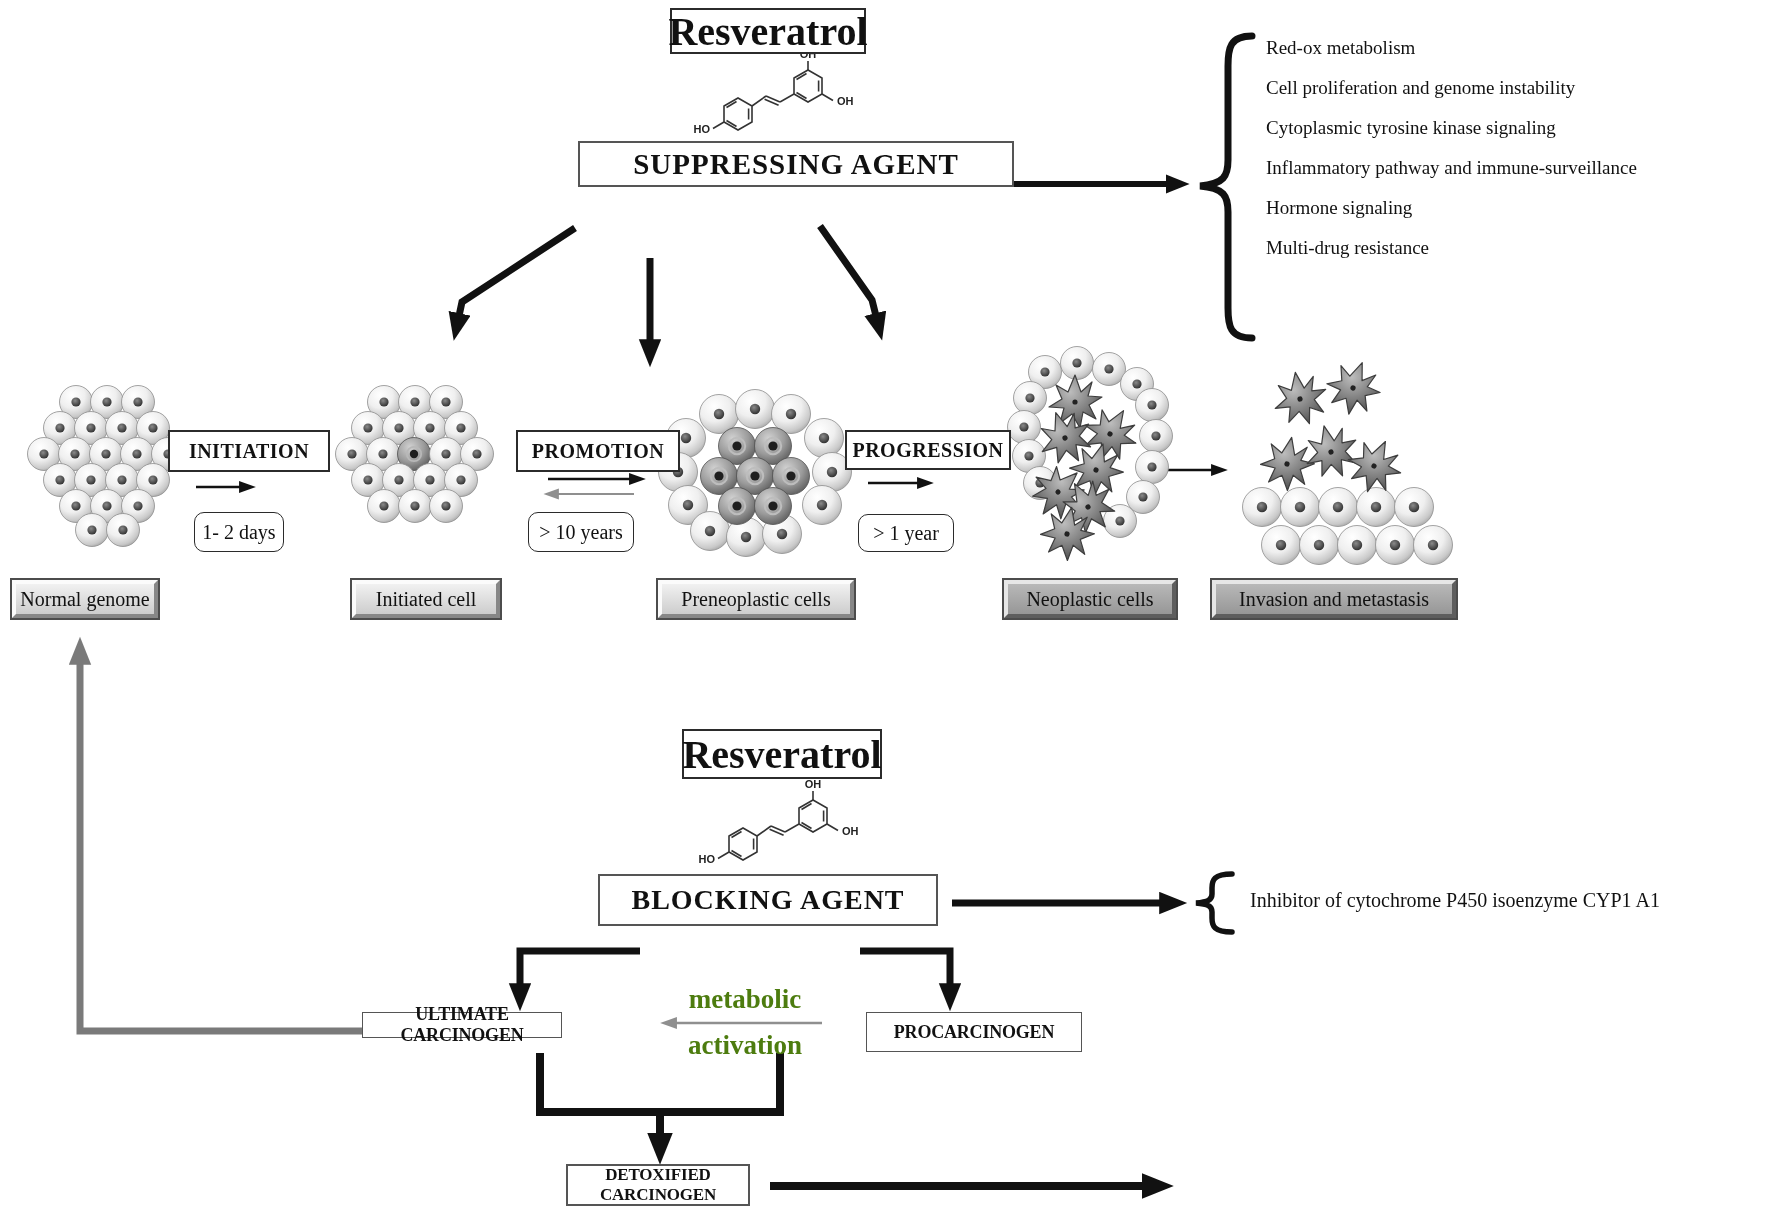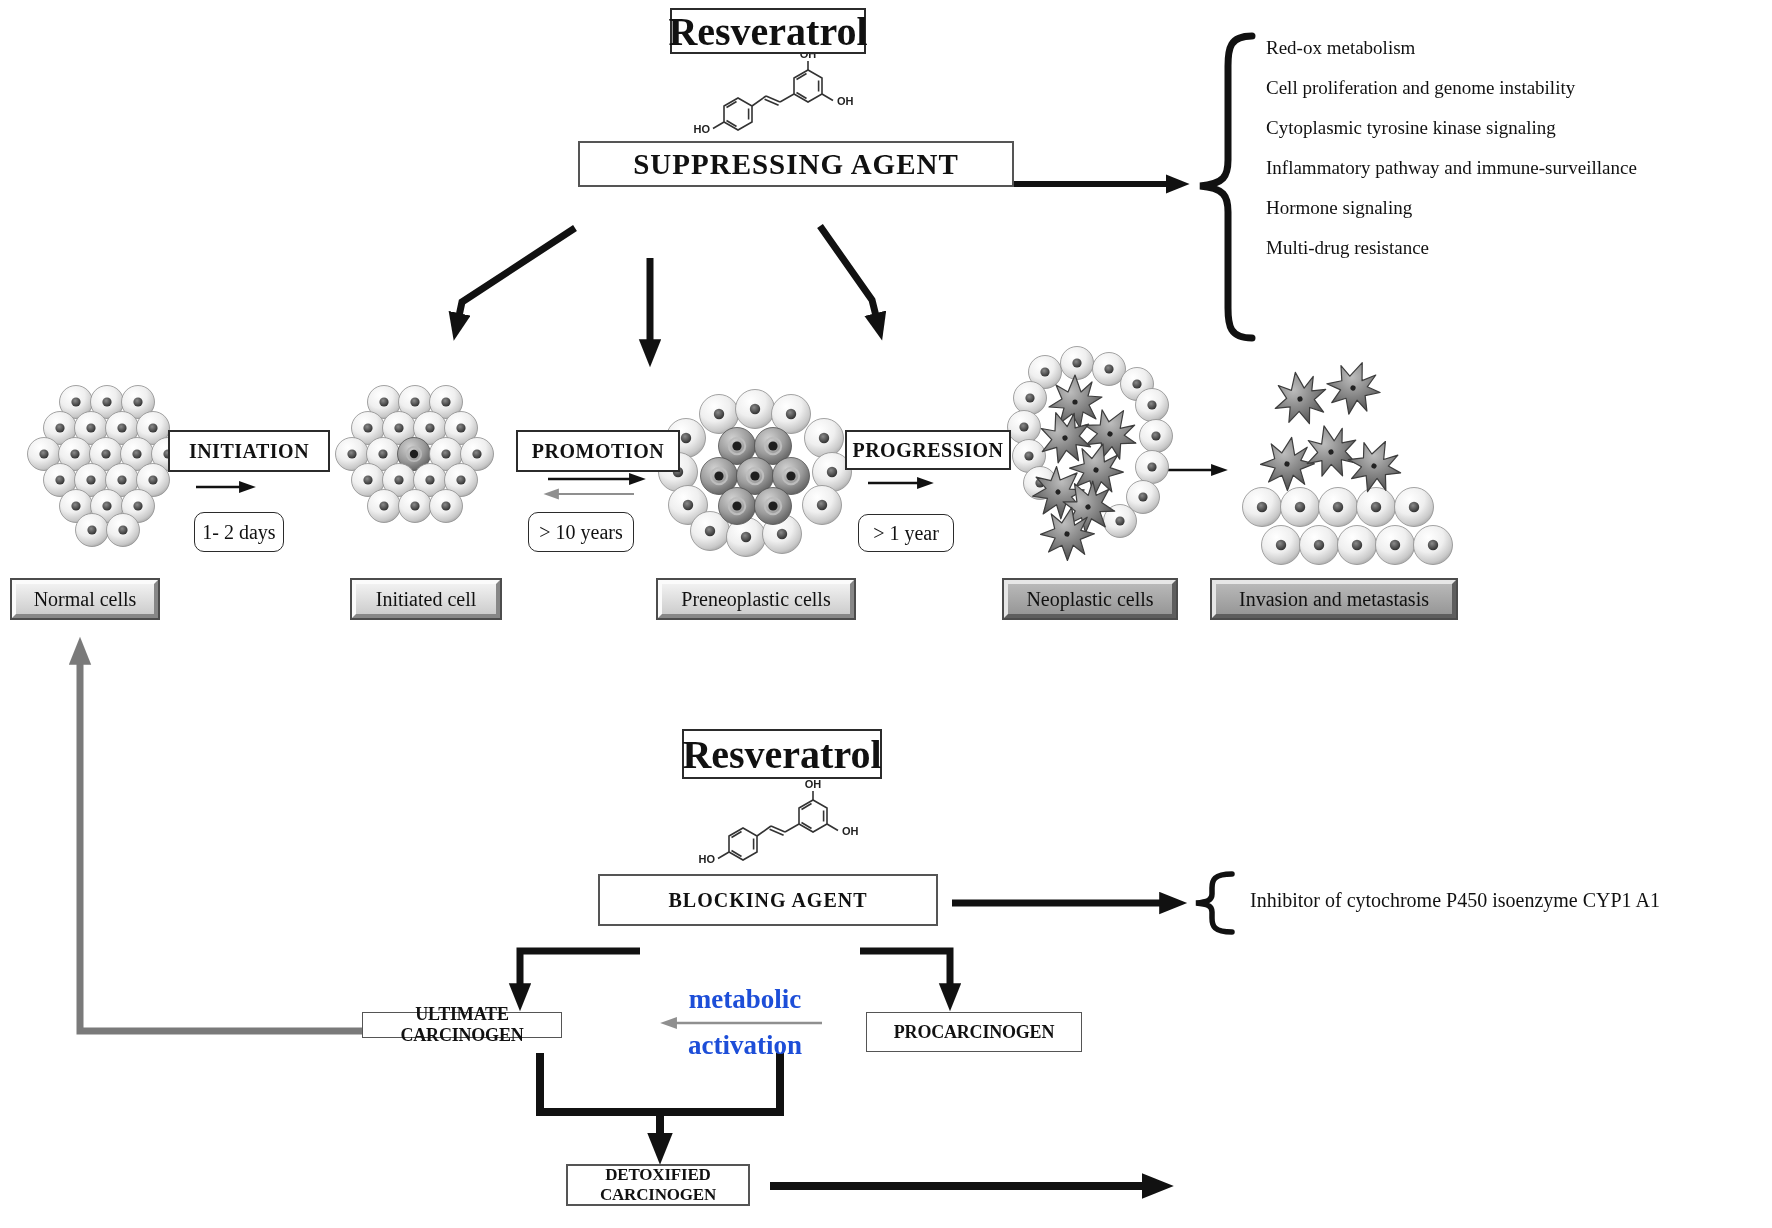--- a/index.html
+++ b/index.html
@@ -17,21 +17,21 @@
   .bevel{position:absolute;height:38px;box-sizing:border-box;display:flex;align-items:center;
          justify-content:center;font-size:20px;z-index:2;border:4px solid;outline:2px solid #4c4c4c;}
   .bevel.light{background:linear-gradient(180deg,#f1f1f1,#cdcdcd);
                border-color:#fbfbfb #878787 #878787 #fbfbfb;}
   .bevel.dark{background:linear-gradient(180deg,#b8b8b8,#979797);
               border-color:#e6e6e6 #5e5e5e #5e5e5e #e6e6e6;}
   .mech{position:absolute;left:1266px;top:28px;z-index:2;}
   .mech div{height:40px;line-height:40px;font-size:19px;white-space:nowrap;}
   .inhib{position:absolute;left:1250px;top:889px;font-size:20px;white-space:nowrap;z-index:2;}
   .graytxt{position:absolute;width:176px;text-align:center;font-size:27px;font-weight:bold;
-           color:#1d4ed8;z-index:2;}
+           color:#4d7c0f;z-index:2;}
 </style>
 </head>
 <body>
 
 <div id="canvas">
 
 <svg class="layer" width="1772" height="1228" viewBox="0 0 1772 1228">
   <defs>
     <marker id="ahB" markerWidth="4.6" markerHeight="3.4" refX="0.4" refY="1.6" orient="auto" markerUnits="strokeWidth">
       <path d="M0,0 L4,1.6 L0,3.2 Z" fill="#111"></path>
@@ -279,29 +279,29 @@
 
 <div class="box stage" style="left:168px;top:430px;width:162px;height:42px;">INITIATION</div>
 <div class="box dur" style="left:194px;top:512px;width:90px;height:40px;border-width:1.5px;">1- 2 days</div>
 
 <div class="box stage" style="left:516px;top:430px;width:164px;height:42px;">PROMOTION</div>
 <div class="box dur" style="left:528px;top:512px;width:106px;height:40px;border-width:1.5px;">&gt; 10 years</div>
 
 <div class="box stage" style="left:845px;top:430px;width:166px;height:40px;">PROGRESSION</div>
 <div class="box dur" style="left:858px;top:514px;width:96px;height:38px;border-width:1.5px;">&gt; 1 year</div>
 
-<div class="bevel light" style="left:12px;top:580px;width:146px;">Normal cells</div>
+<div class="bevel light" style="left:12px;top:580px;width:146px;">Normal genome</div>
 <div class="bevel light" style="left:352px;top:580px;width:148px;">Initiated cell</div>
 <div class="bevel light" style="left:658px;top:580px;width:196px;">Preneoplastic cells</div>
 <div class="bevel dark" style="left:1004px;top:580px;width:172px;">Neoplastic cells</div>
 <div class="bevel dark" style="left:1212px;top:580px;width:244px;">Invasion and metastasis</div>
 
 <div class="box title-lg" style="left:682px;top:729px;width:200px;height:50px;">Resveratrol</div>
 
-<div class="box agent" style="left:598px;top:874px;width:340px;height:52px;border-color:#555;font-size:20px;font-family:Liberation Serif, serif;">BLOCKING AGENT</div>
+<div class="box agent" style="left:598px;top:874px;width:340px;height:52px;border-color:#555;font-size:28px;font-family:Liberation Serif, serif;">BLOCKING AGENT</div>
 
 <div class="inhib">Inhibitor of cytochrome P450 isoenzyme CYP1 A1</div>
 
 <div class="box carc" style="left:362px;top:1012px;width:200px;height:26px;border-width:1.5px;border-color:#555;">ULTIMATE CARCINOGEN</div>
 <div class="box carc" style="left:866px;top:1012px;width:216px;height:40px;border-width:1.5px;border-color:#555;">PROCARCINOGEN</div>
 
 <div class="graytxt" style="left:657px;top:984px;">metabolic</div>
 <div class="graytxt" style="left:657px;top:1030px;">activation</div>
 
 <div class="box carc" style="left:566px;top:1164px;width:184px;height:42px;border-width:2px;border-color:#555;font-size:17px;">DETOXIFIED CARCINOGEN</div>

